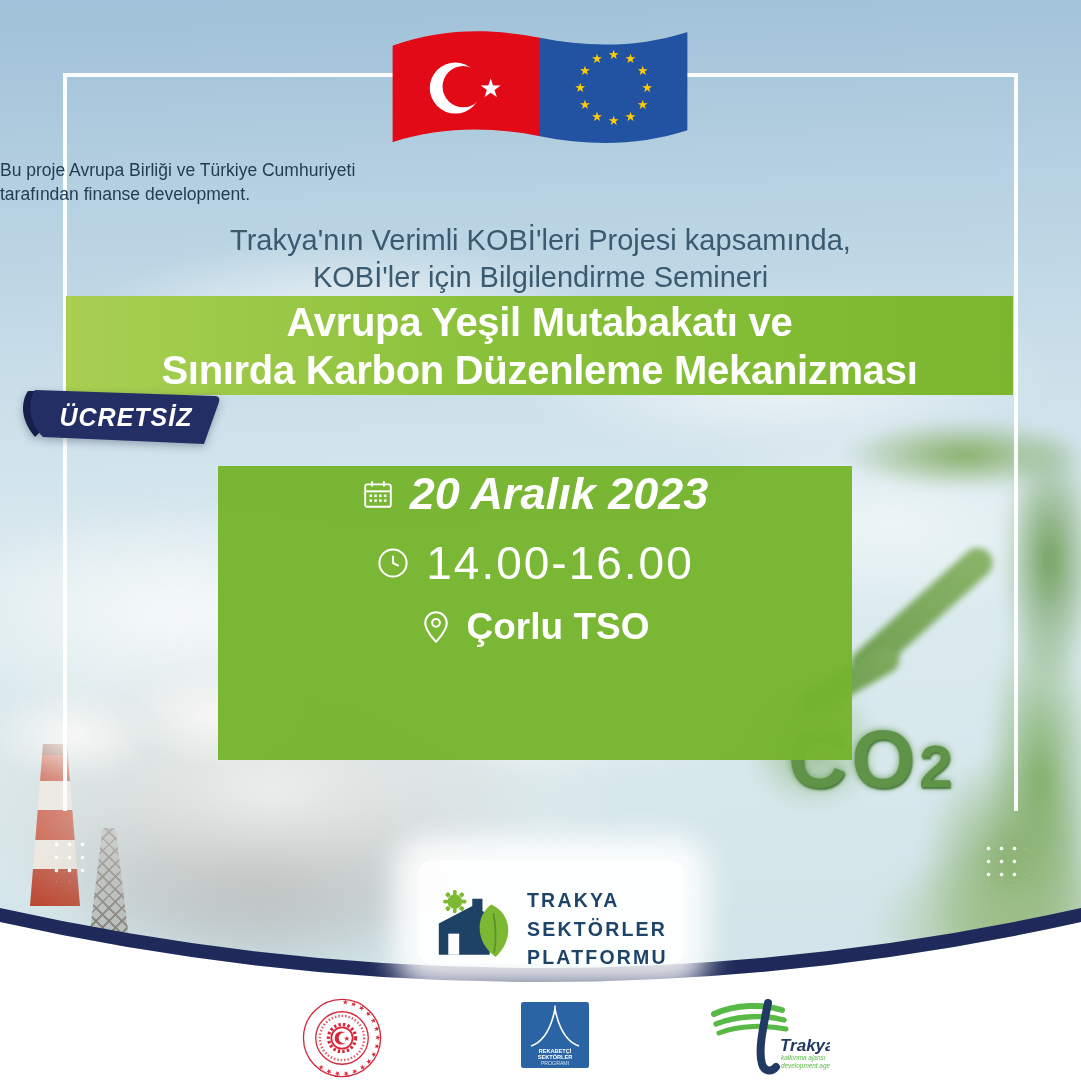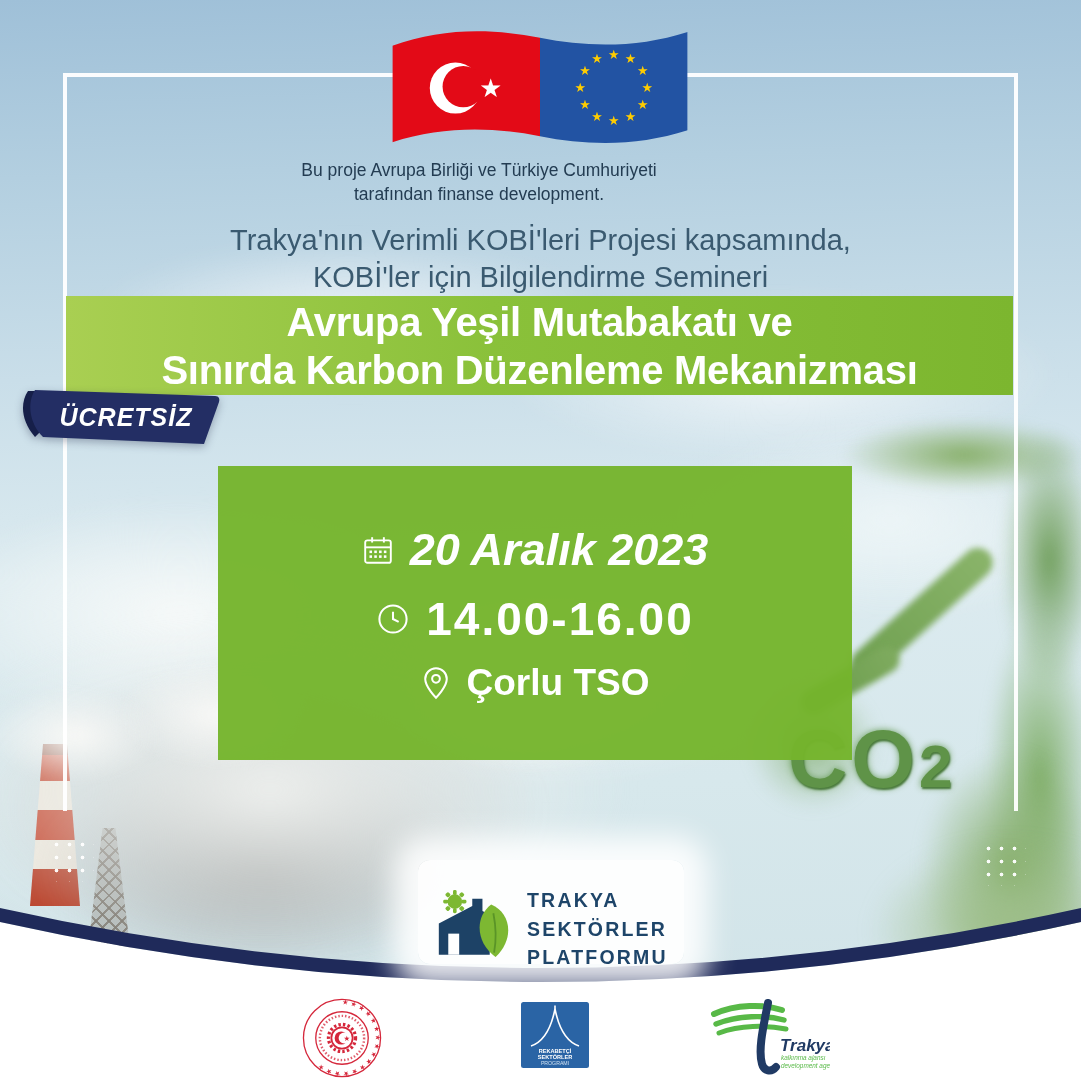--- a/index.html
+++ b/index.html
@@ -43,36 +43,36 @@
                     linear-gradient(rgba(120,105,88,.35),rgba(120,105,88,.35));}
   .dots{background-image:radial-gradient(circle,rgba(255,255,255,.95) 1.6px,rgba(255,255,255,0) 2.2px);
         background-size:13px 13px;width:44px;height:44px;}
   .dotsL{left:50px;top:838px;}
   .dotsR{left:982px;top:842px;}
   
   .frame{left:63px;top:73px;width:947px;height:734px;border:4px solid rgba(255,255,255,.95);border-bottom:none;}
   
   .flags{left:388px;top:28px;width:304px;height:124px;}
   
-  .funding{left:0;top:158px;width:886px;text-align:center;font-size:17.5px;line-height:24px;
-           font-weight:500;color:#233c52;padding-left:36px;}
+  .funding{left:0;top:158px;width:886px;font-size:17.5px;line-height:24px;
+           font-weight:500;color:#233c52;}
   .subtitle{left:0;top:222px;width:1081px;text-align:center;font-size:29px;line-height:37px;
             font-weight:500;color:#3a5a70;}
   .banner{left:66px;top:296px;width:947px;height:99px;
           background:linear-gradient(90deg,#a9cf52 0%,#8ac13a 45%,#7cb62f 100%);
           display:flex;flex-direction:column;justify-content:center;}
   .banner .t{color:#fff;text-align:center;font-size:40px;line-height:48px;font-weight:800;letter-spacing:-.3px;}
   .ribbon{left:18px;top:386px;width:212px;height:68px;filter:drop-shadow(0 3px 4px rgba(10,16,50,.3));}
   .ribbon text{font-style:italic;font-weight:800;letter-spacing:1px;}
   
   .event{left:218px;top:466px;width:634px;height:292px;background:rgba(117,180,44,.96);
-         display:flex;flex-direction:column;justify-content:center;align-items:center;gap:16px;padding-top:2px;}
+         display:flex;flex-direction:column;align-items:center;gap:16px;padding-top:2px;}
   .erow{display:flex;align-items:center;gap:16px;color:#fff;}
   .edate{font-size:45px;font-weight:800;font-style:italic;}
-  .etime{font-size:46px;font-weight:700;letter-spacing:2px;}
+  .etime{font-size:46px;font-weight:400;letter-spacing:2px;}
   .eloc{font-size:37px;font-weight:700;}
   
   .curve{left:0;top:858px;width:1081px;height:223px;}
   .glowcard{left:418px;top:860px;width:266px;height:104px;background:rgba(255,255,255,.95);
             border-radius:12px;box-shadow:0 0 28px 24px rgba(255,255,255,.88);}
   .plogo-house{left:433px;top:882px;width:80px;height:80px;}
   .plogo-text{left:527px;top:886px;color:#1e4569;font-weight:700;font-size:19.5px;line-height:28.5px;letter-spacing:2.2px;}
   .emblem{left:301px;top:997px;width:82px;height:82px;}
   .rekab{left:521px;top:1002px;width:68px;height:66px;}
   .agency{left:706px;top:998px;width:124px;height:78px;}

